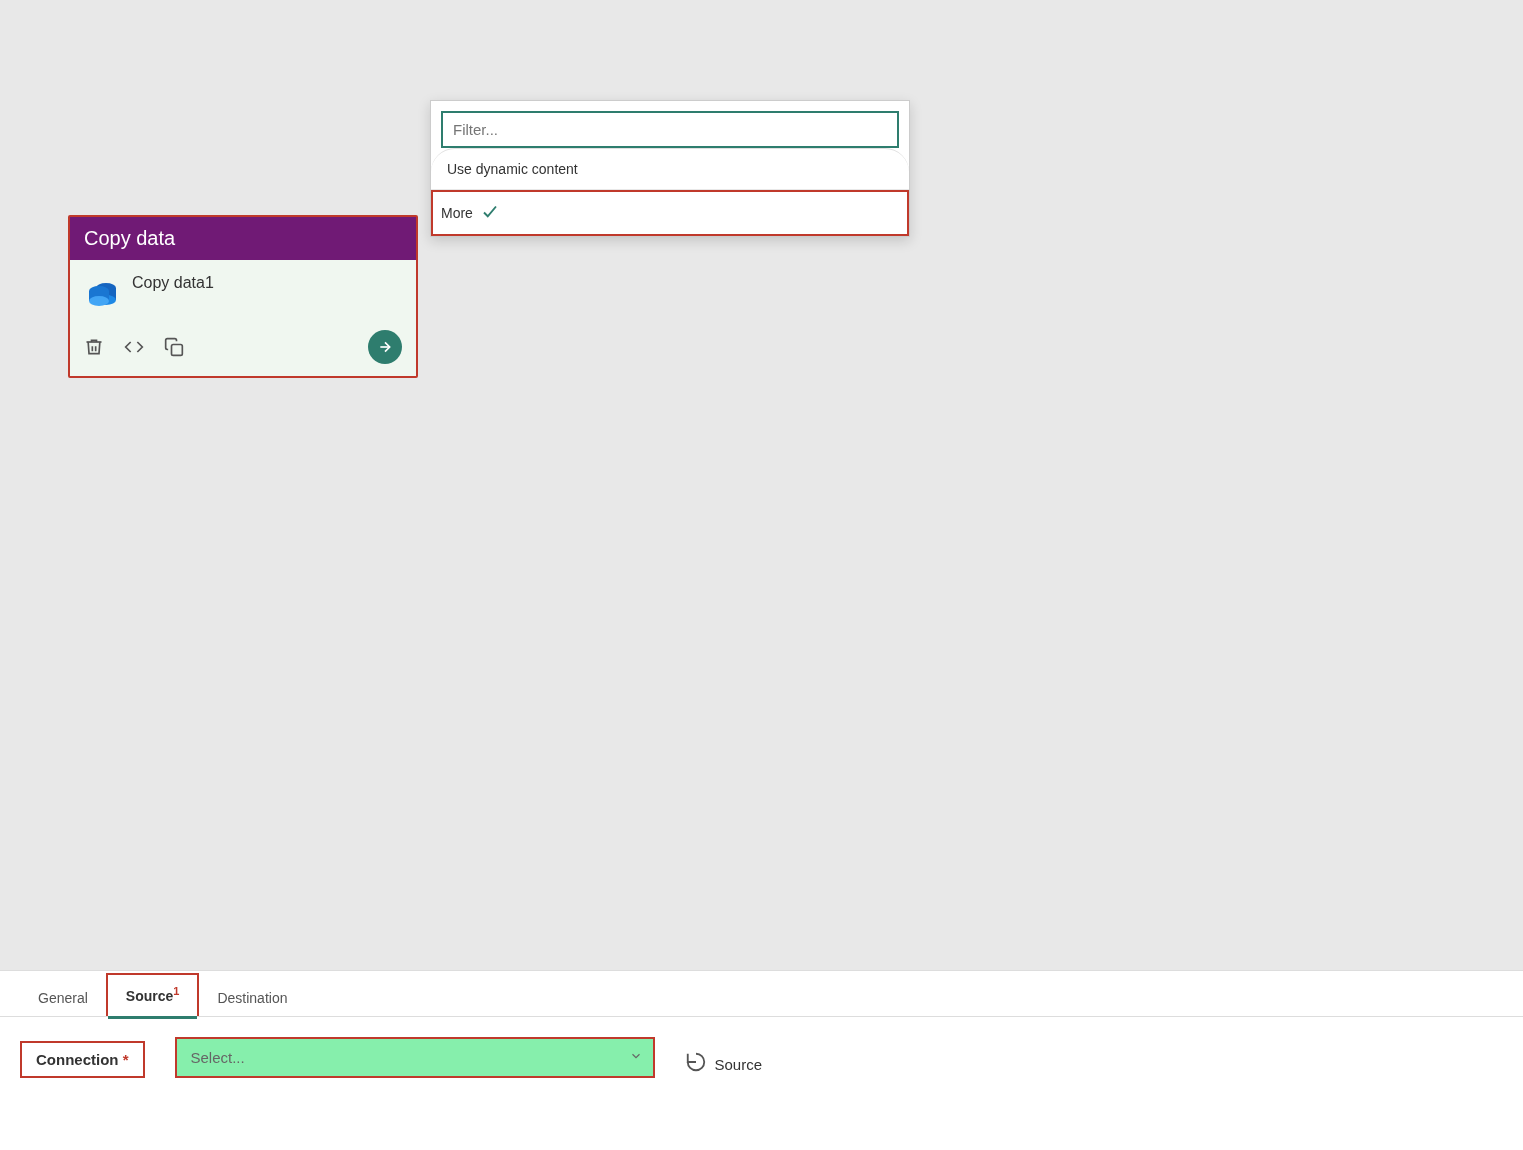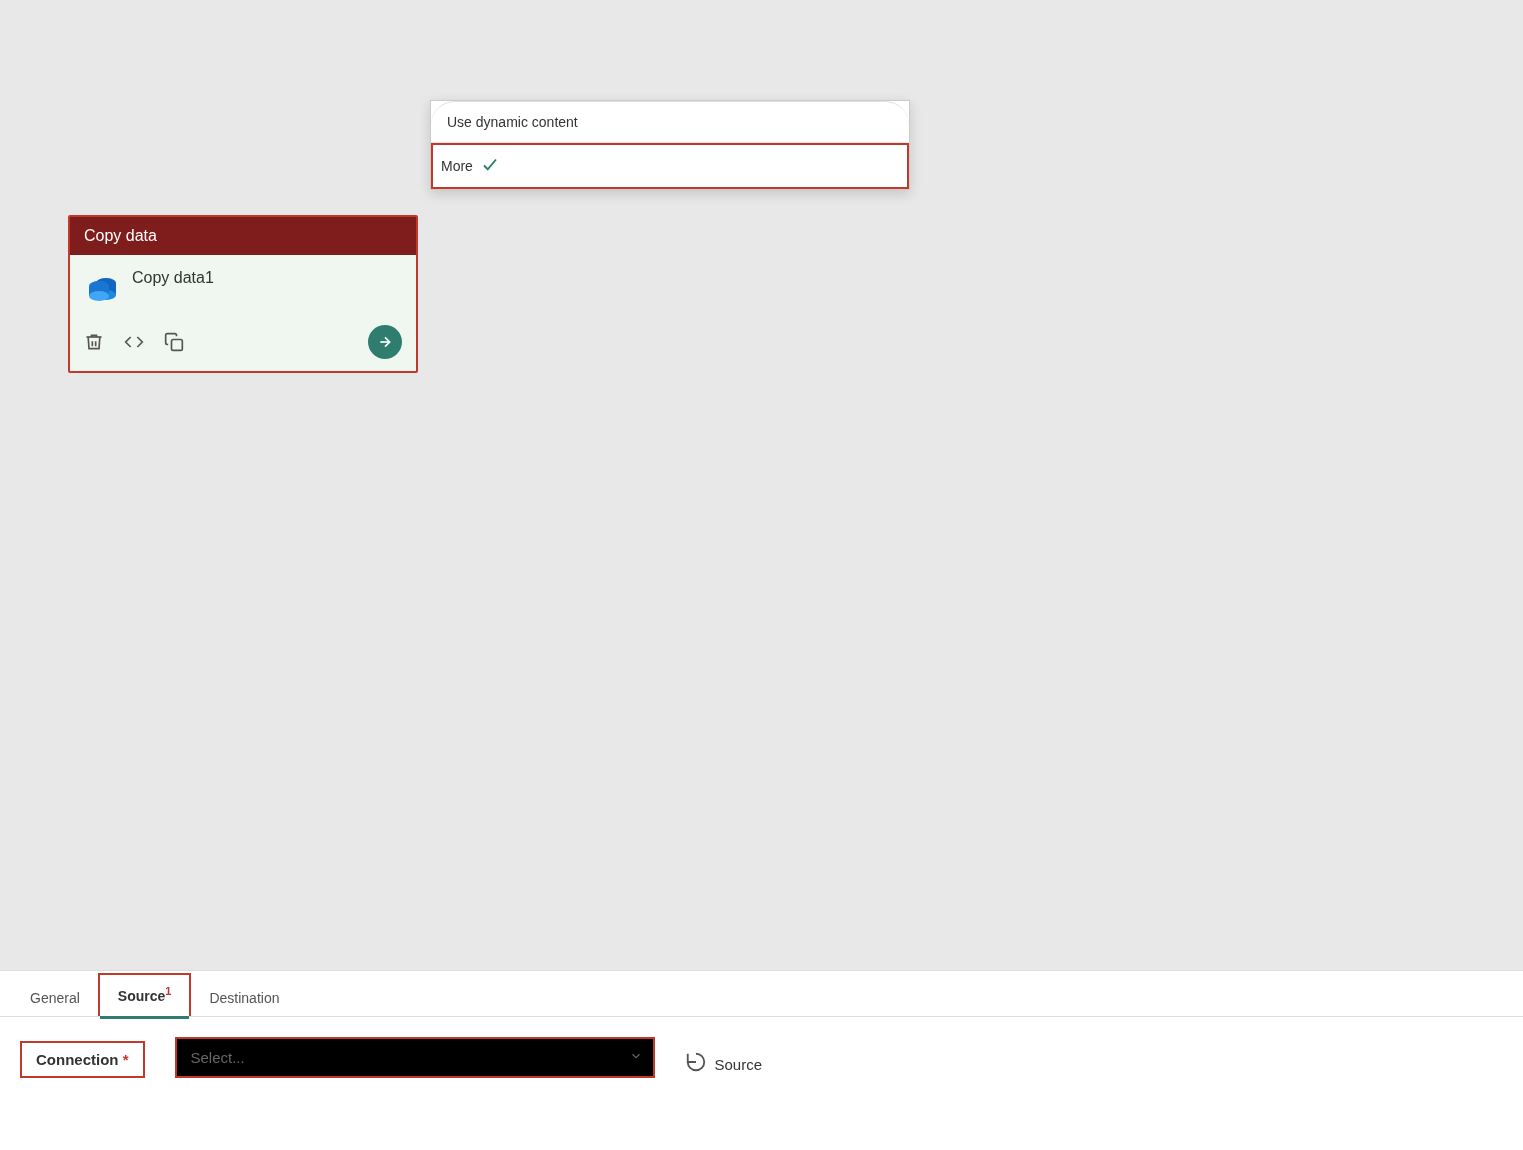--- a/index.html
+++ b/index.html
@@ -26,24 +26,24 @@
       position: absolute;
       top: 215px;
       left: 68px;
       width: 350px;
       border: 2px solid #c0392b;
       background: #f0f7f0;
       border-radius: 2px;
     }
 
     .copy-data-header {
-      background: #7f1d1d;
+      background: #701a75;
       color: white;
       padding: 10px 14px;
-      font-size: 16px;
+      font-size: 20px;
       font-weight: 400;
     }
 
     .copy-data-body {
       padding: 14px;
       display: flex;
       gap: 12px;
     }
 
     .db-icon {
@@ -181,21 +181,21 @@
       left: 0;
       right: 0;
       height: 180px;
       background: white;
       border-top: 1px solid #ddd;
     }
 
     .tabs-bar {
       display: flex;
       align-items: flex-end;
-      padding: 0 12px;
+      padding: 0 20px;
       border-bottom: 1px solid #ddd;
       height: 46px;
     }
 
     .tab {
       padding: 10px 18px;
       font-size: 14px;
       color: #555;
       cursor: pointer;
       position: relative;
@@ -253,21 +253,21 @@
       position: relative;
       width: 480px;
     }
 
     .select-wrapper select {
       width: 100%;
       border: 2px solid #c0392b;
       padding: 10px 14px;
       font-size: 15px;
       color: #666;
-      background: #000000;
+      background: #86efac;
       appearance: none;
       cursor: pointer;
       outline: none;
     }
 
     .select-chevron {
       position: absolute;
       right: 12px;
       top: 50%;
       transform: translateY(-50%);
@@ -338,20 +338,23 @@
       <span class="action-icon arrow-btn" data-name="navigate-arrow-icon" title="Go">
         <svg width="16" height="16" viewBox="0 0 24 24" fill="none" stroke="white" stroke-width="2.5">
           <line x1="5" y1="12" x2="19" y2="12"></line>
           <polyline points="12,5 19,12 12,19"></polyline>
         </svg>
       </span>
     </div>
   </div>
 
   <div class="dropdown-panel" data-name="dropdown-panel">
+    <div class="filter-input-wrapper" data-name="filter-input-wrapper">
+      <input class="filter-input" type="text" data-name="filter-input" placeholder="Filter..." style="">
+    </div>
     <div class="dropdown-list-area" data-name="dropdown-list-area">
       <div class="scrollbar-track" data-name="scrollbar-track">
 
         <div class="scrollbar-arrow down" data-name="scrollbar-down-arrow">▼</div>
       </div>
     </div>
     <div class="dropdown-footer" data-name="dropdown-footer">
       <div class="dynamic-content-row" data-name="dynamic-content-row">
         <span data-name="dynamic-content-label">Use dynamic content</span>
       </div>

